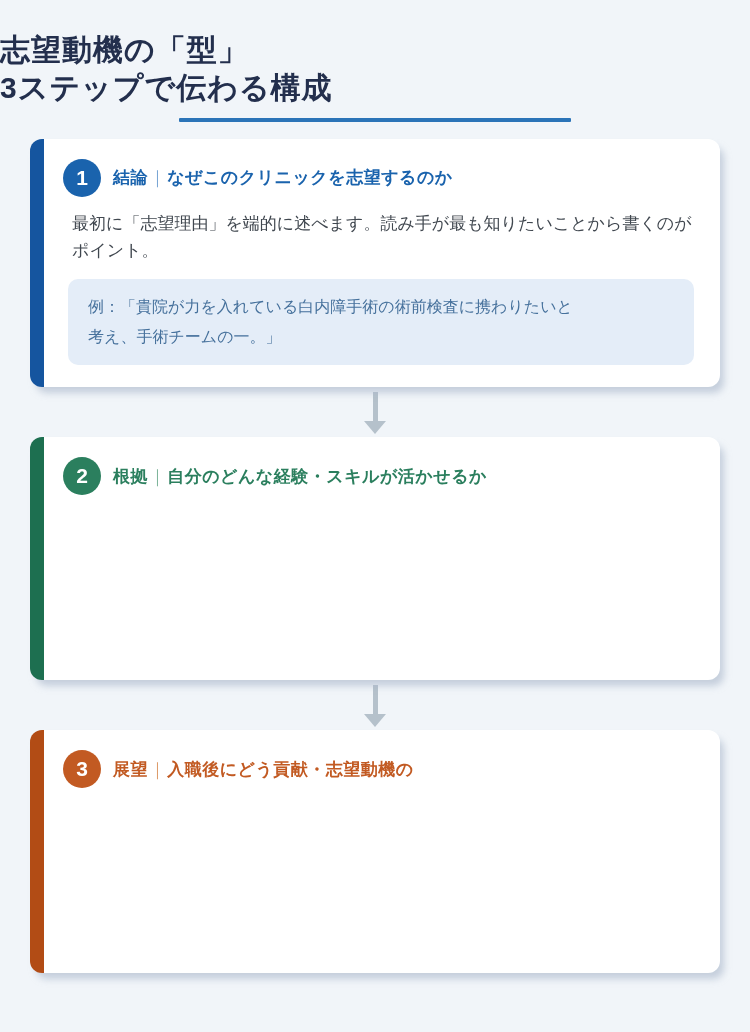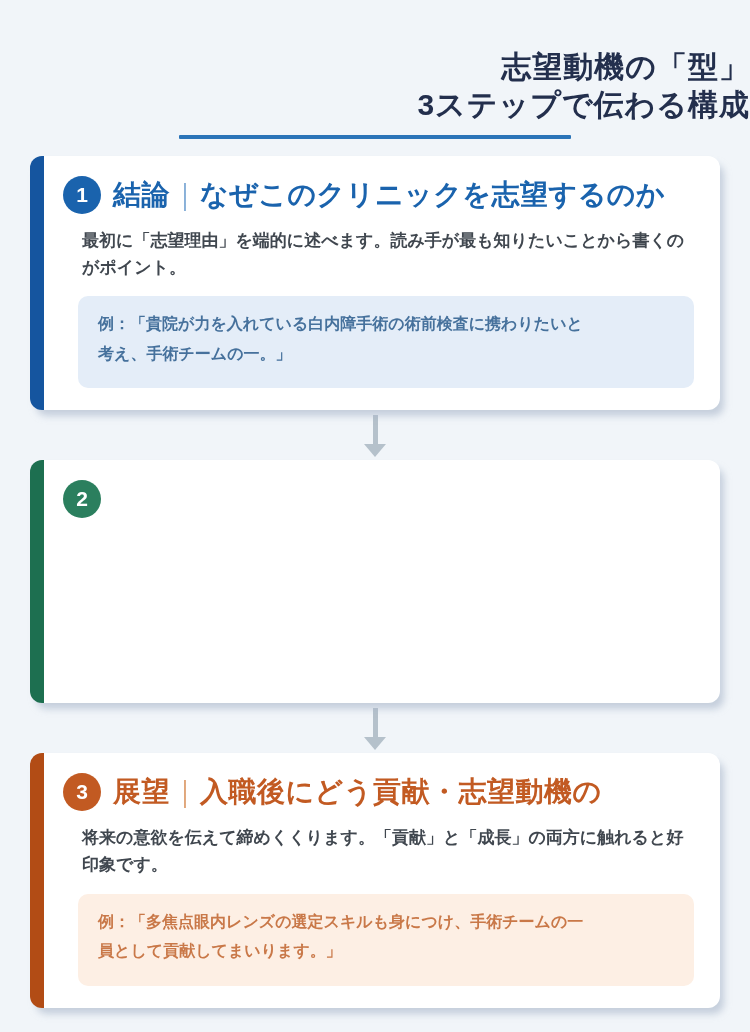--- a/index.html
+++ b/index.html
@@ -4,21 +4,21 @@
 <style>
   * { margin: 0; padding: 0; box-sizing: border-box; }
   html, body {
     width: 750px;
     height: 1032px;
     overflow: hidden;
     background: #f1f5f9;
     font-family: "Liberation Sans", "DejaVu Sans", sans-serif;
   }
   
-  .header { padding-top: 48px; text-align: right; }
+  .header { padding-top: 31px; text-align: left; }
   .title {
     font-size: 30px;
     font-weight: 800;
     line-height: 1.26;
     color: #232f4d;
     letter-spacing: 1px;
   }
   .title-underline {
     width: 392px;
     height: 4px;
@@ -49,44 +49,44 @@
     border-radius: 50%;
     background: var(--accent, #1a63ad);
     color: #ffffff;
     font-size: 21px;
     font-weight: 800;
     display: flex;
     align-items: center;
     justify-content: center;
   }
   .step-heading {
-    font-size: 28px;
+    font-size: 17px;
     font-weight: 800;
     color: var(--accent, #1a63ad);
     letter-spacing: 0.5px;
     white-space: nowrap;
   }
   .step-heading .sep {
     color: var(--separator, #7aa6d4);
     font-weight: 400;
     margin: 0 1px;
   }
-  .step-content { margin: 13px 0 0 15px; font-weight: bold; }
+  .step-content { margin: 13px 0 0 5px; }
   .step-body {
     font-size: 17px;
     line-height: 1.6;
     color: #40474f;
     padding: 0 2px 0 4px;
     margin-bottom: 15px;
   }
   .example-box {
     background: var(--example-bg, #e4edf8);
     color: var(--example-text, #46719c);
     border-radius: 10px;
-    padding: 13px 20px 20px;
+    padding: 13px 20px 14px;
     font-size: 16px;
     line-height: 1.85;
   }
   
   .arrow-wrap {
     height: 50px;
     display: flex;
     align-items: center;
     justify-content: center;
   }
@@ -136,37 +136,31 @@
   <div class="arrow-wrap">
     <div class="arrow">
       <div class="arrow-stem"></div>
       <div class="arrow-head"></div>
     </div>
   </div>
 
   <div class="step-card" style="--bar: #1d6f50; --accent: #2b7f5e; --separator: #7fb59b; --example-bg: #e6f3ec; --example-text: #47886b;">
     <div class="step-header">
       <div class="num-circle">2</div>
+      <div class="step-heading"><span>根拠</span><span class="sep">｜</span><span>自分のどんな経験・スキルが活かせるか</span></div>
     </div>
   </div>
 
   <div class="arrow-wrap">
     <div class="arrow">
       <div class="arrow-stem"></div>
       <div class="arrow-head"></div>
     </div>
   </div>
 
   <div class="step-card" style="--bar: #b24c15; --accent: #c25a22; --separator: #dd9c6b; --example-bg: #fdefe4; --example-text: #c97848;">
     <div class="step-header">
       <div class="num-circle">3</div>
       <div class="step-heading"><span>展望</span><span class="sep">｜</span><span>入職後にどう貢献・志望動機の</span></div>
     </div>
-    <div class="step-content">
-      <p class="step-body">将来の意欲を伝えて締めくくります。「貢献」と「成長」の両方に触れると好印象です。</p>
-      <div class="example-box">
-        <div>例：「多焦点眼内レンズの選定スキルも身につけ、手術チームの一</div>
-        <div>員として貢献してまいります。」</div>
-      </div>
-    </div>
   </div>
 
 </div>
 
 </body></html>

